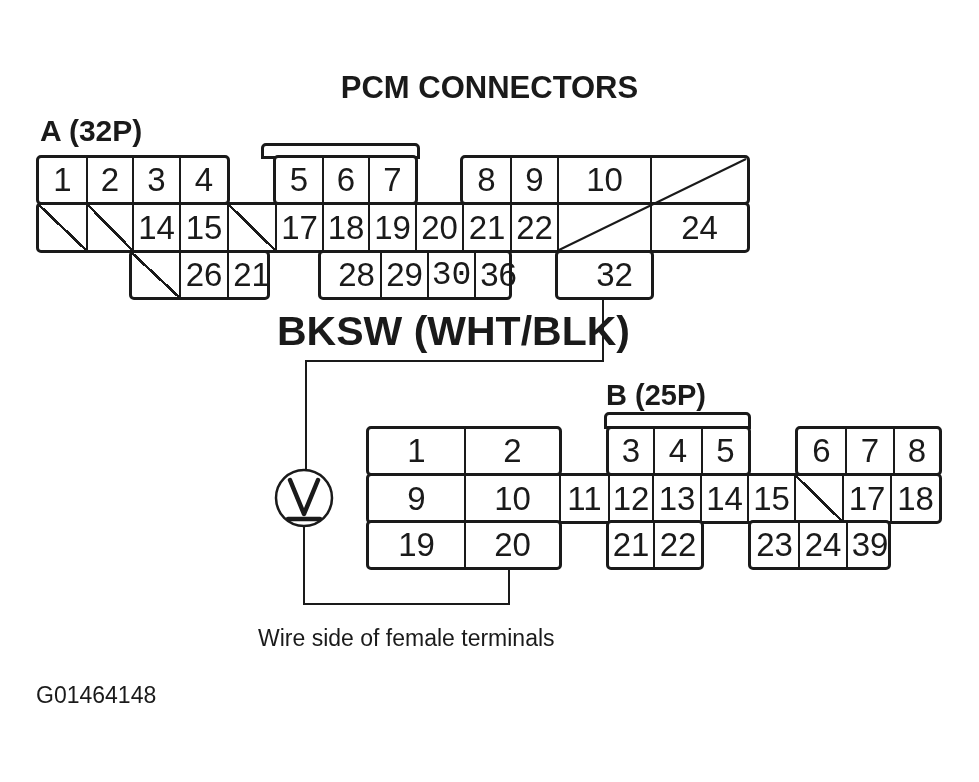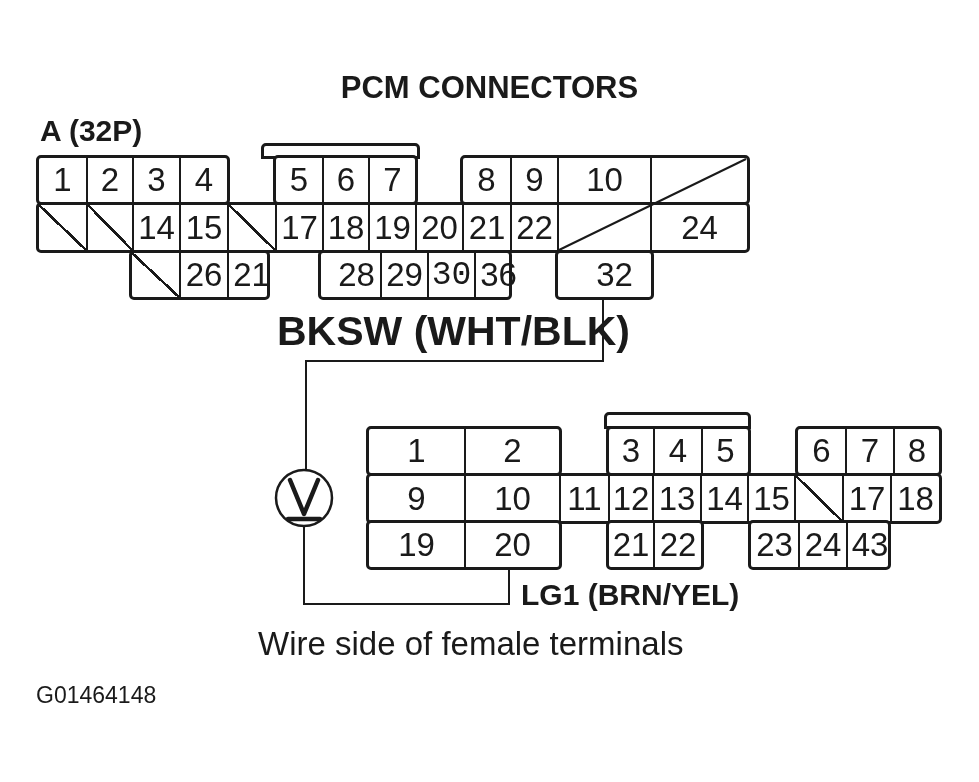--- a/index.html
+++ b/index.html
@@ -7,21 +7,21 @@
     position:relative;width:979px;height:782px;background:#ffffff;overflow:hidden;
     font-family:"Liberation Sans",sans-serif;color:#1a1a1a;border-radius:29px;
   }
   .lbl{position:absolute;white-space:nowrap;color:#1a1a1a;}
   .bold{font-weight:700;}
   #title{top:70px;left:0;right:0;text-align:center;font-size:31px;letter-spacing:0px;}
   #a-label{top:114px;left:40px;font-size:30px;}
   #b-label{top:379px;left:606px;font-size:29px;}
   #bksw-label{top:308px;left:277px;font-size:41px;}
   #lg1-label{top:578px;left:521px;font-size:30px;}
-  #caption{top:625px;left:258px;font-size:33px;font-weight:400;}
+  #caption{top:625px;left:258px;font-size:23px;font-weight:400;}
   #figure-code{top:682px;left:36px;font-size:23px;font-weight:400;}
 
   .tab{
     position:absolute;border:3px solid #1a1a1a;background:#fff;
     border-radius:5px 5px 0 0;box-sizing:border-box;
   }
   .block{
     position:absolute;display:flex;box-sizing:border-box;
     border:3px solid #1a1a1a;background:#fff;border-radius:5px;
   }
@@ -41,20 +41,21 @@
   .layer{position:absolute;left:0;top:0;width:100%;height:100%;}
 </style>
 </head>
 <body>
 
 <div id="canvas">
 
   <div id="title" class="lbl bold">PCM CONNECTORS</div>
 
   <div id="a-label" class="lbl bold">A (32P)</div>
+  <div id="b-label" class="lbl bold">B (25P)</div>
 
   <div class="tab" style="left:261px;top:143px;width:159px;height:16px;"></div>
   <div class="tab" style="left:604px;top:412px;width:147px;height:17px;"></div>
 
   <div class="layer">
       <div class="block" style="left: 36px; top: 155px; height: 50px; width: 194px;">
         <div class="cell" style="width: 47px; flex: 0 0 47px;">1</div>
         <div class="cell" style="width: 46px; flex: 0 0 46px;">2</div>
         <div class="cell" style="width: 47px; flex: 0 0 47px;">3</div>
         <div class="cell" style="width: 48px; flex: 0 0 48px;">4</div>
@@ -131,26 +132,25 @@
         <div class="cell" style="width: 95px; flex: 0 0 95px;">19</div>
         <div class="cell" style="width: 95px; flex: 0 0 95px;">20</div>
       </div>
       <div class="block" style="left: 606px; top: 520px; height: 50px; width: 98px;">
         <div class="cell" style="width: 44px; flex: 0 0 44px;">21</div>
         <div class="cell" style="width: 48px; flex: 0 0 48px;">22</div>
       </div>
       <div class="block" style="left: 748px; top: 520px; height: 50px; width: 143px; text-align: right;">
         <div class="cell" style="width: 47px; flex: 0 0 47px;">23</div>
         <div class="cell" style="width: 48px; flex: 0 0 48px;">24</div>
-        <div class="cell" style="width: 46px; flex: 0 0 46px;">43</div>
+        <div class="cell" style="width: 46px; flex: 0 0 46px;">39</div>
       </div>
     </div>
 
   <div id="bksw-label" class="lbl bold">BKSW (WHT/BLK)</div>
-  <div id="lg1-label" class="lbl bold">LG1 (BRN/YEL)</div>
   <div id="caption" class="lbl">Wire side of female terminals</div>
   <div id="figure-code" class="lbl">G01464148</div>
 
   <svg id="overlay" width="979" height="782" viewBox="0 0 979 782">
 
     <line x1="559" y1="250" x2="746" y2="159" stroke="#1a1a1a" stroke-width="2"></line>
 
     <polyline points="603,300 603,361 306,361 306,470" fill="none" stroke="#1a1a1a" stroke-width="2"></polyline>
 
     <polyline points="304,526 304,604 509,604 509,567" fill="none" stroke="#1a1a1a" stroke-width="2"></polyline>

